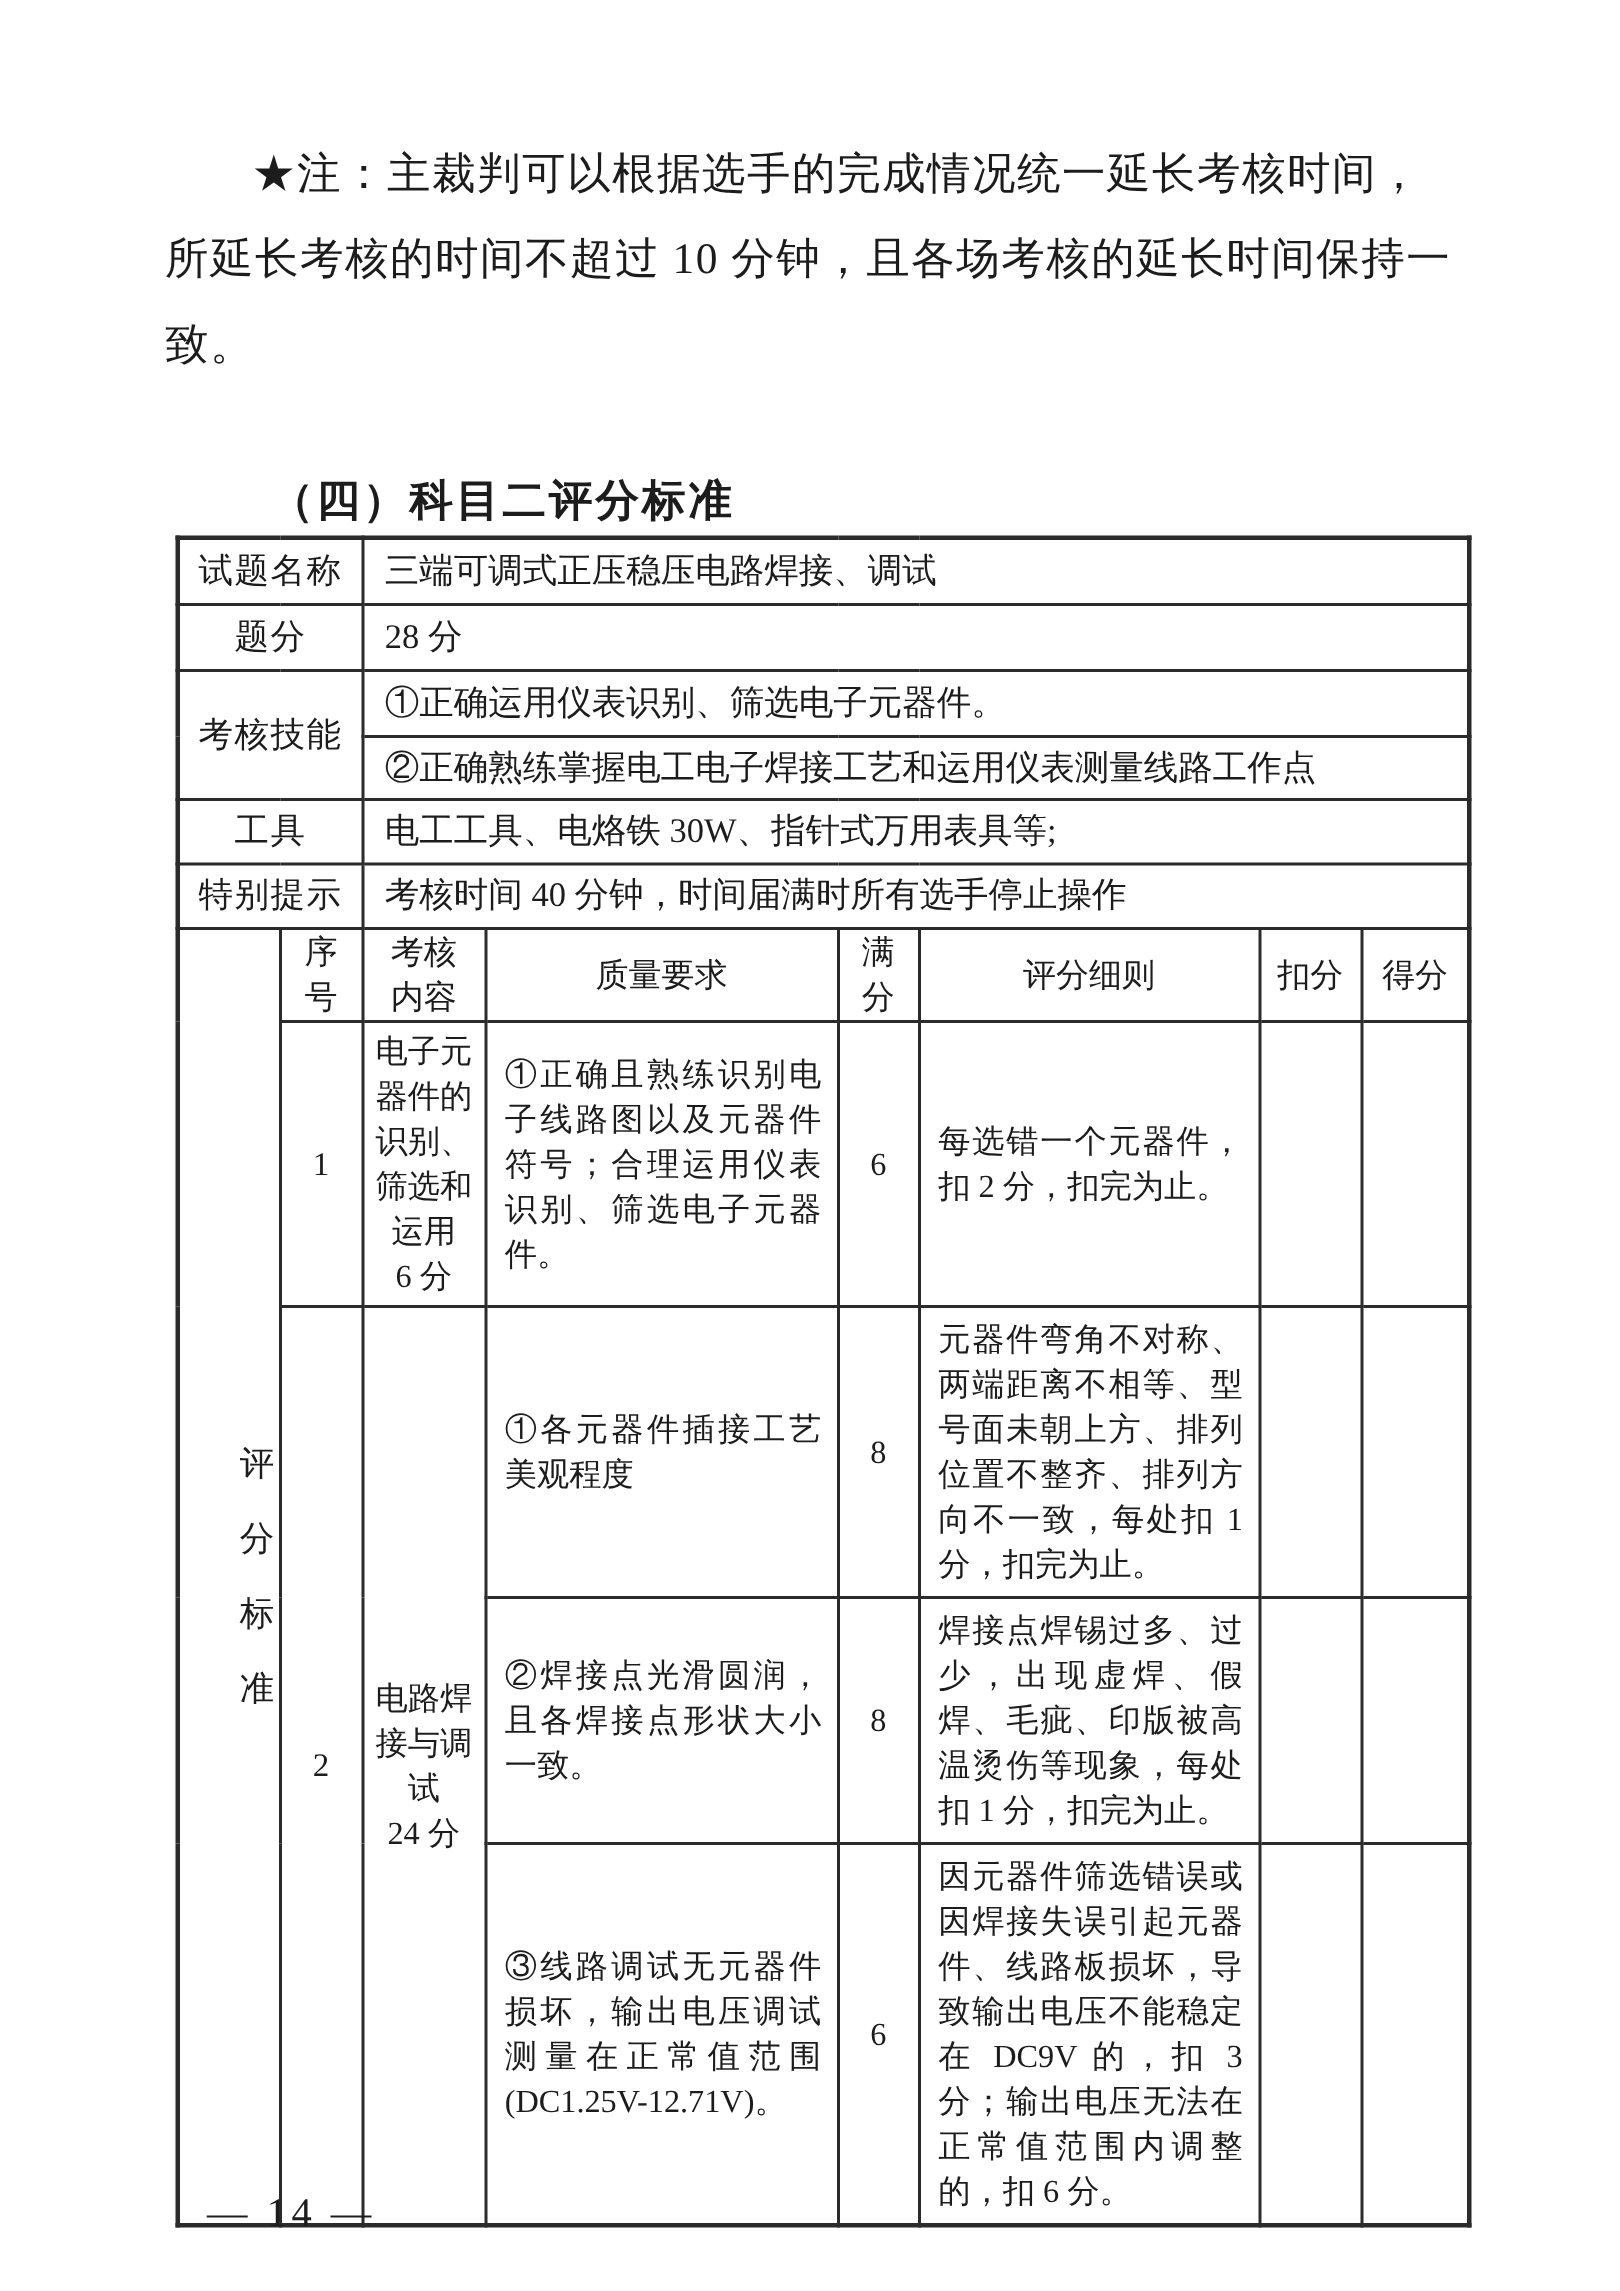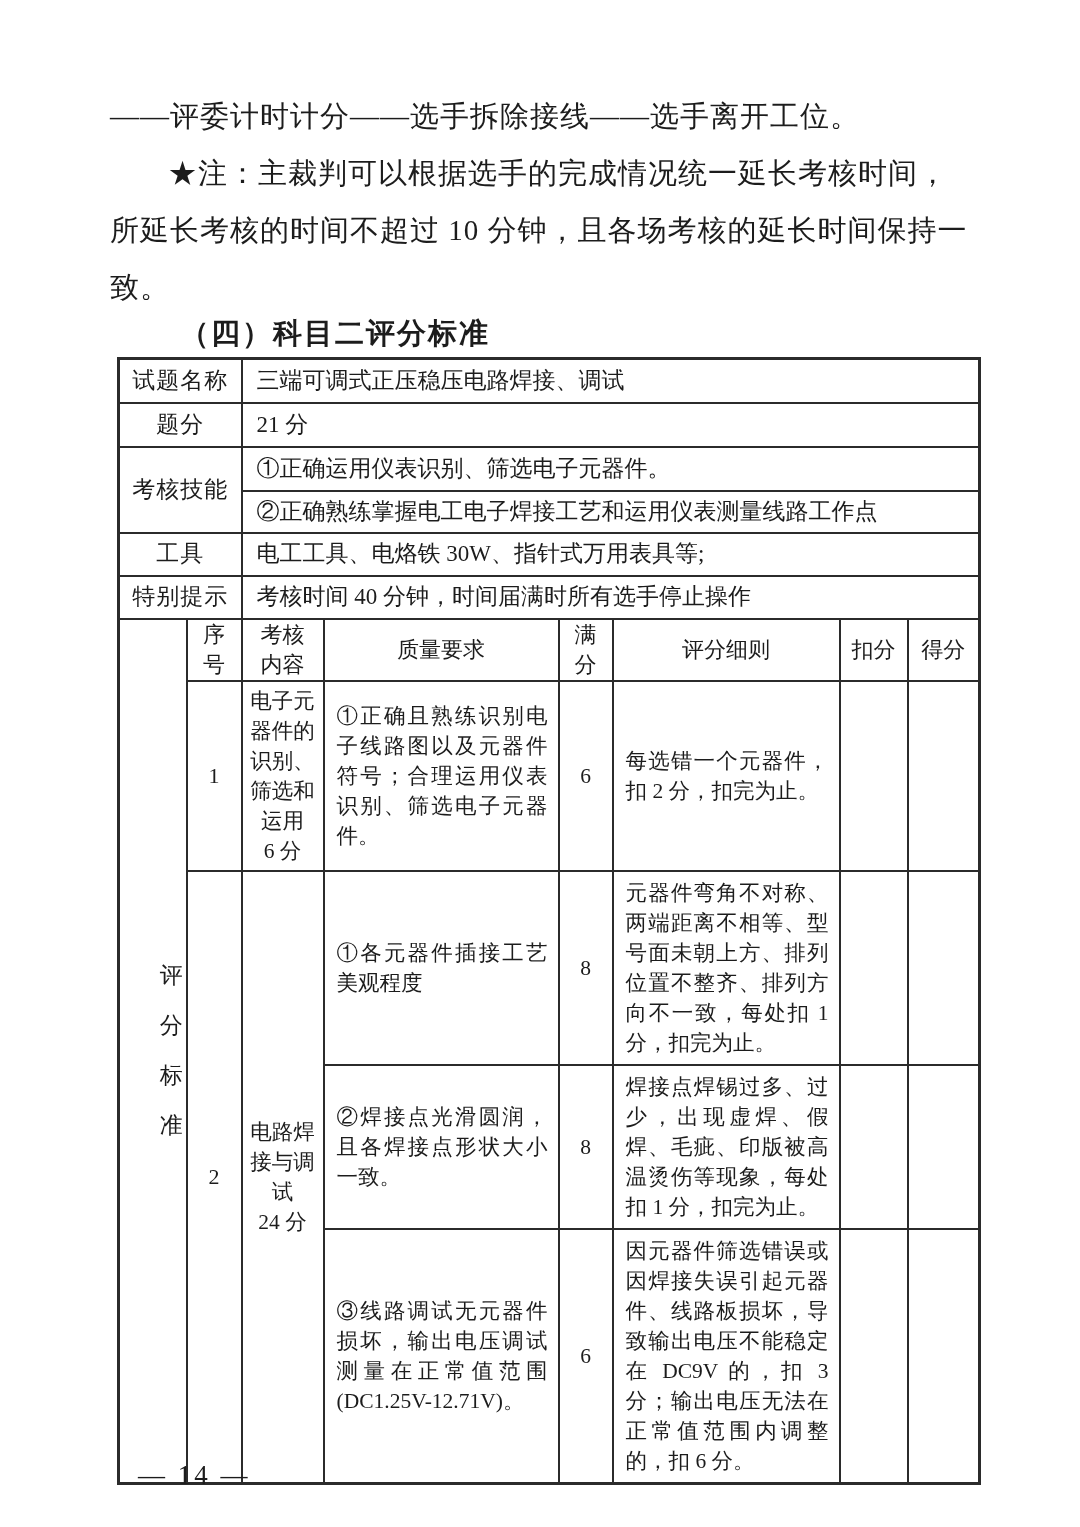--- a/index.html
+++ b/index.html
@@ -100,21 +100,20 @@
     letter-spacing: 3px;
     margin-top: 22px;
   }
 </style>
 </head>
 <body>
 
 <div class="page">
 
   <div class="intro">
-    <p class="pline">——评委计时计分——选手拆除接线——选手离开工位。</p>
     <p class="pline indent">★注：主裁判可以根据选手的完成情况统一延长考核时间，</p>
     <p class="pline">所延长考核的时间不超过 10 分钟，且各场考核的延长时间保持一</p>
     <p class="pline">致。</p>
   </div>
 
   <h2 class="section-heading">（四）科目二评分标准</h2>
 
   <table class="score-table">
     <colgroup>
       <col style="width:68px">
@@ -127,21 +126,21 @@
         <col style="width:72px">
     </colgroup>
 
     <tbody>
         <tr style="height:44px">
       <td colspan="2" class="lbl">试题名称</td>
       <td colspan="6" class="val">三端可调式正压稳压电路焊接、调试</td>
     </tr>
     <tr style="height:44px">
       <td colspan="2" class="lbl">题分</td>
-      <td colspan="6" class="val">21 分</td>
+      <td colspan="6" class="val">28 分</td>
     </tr>
     <tr style="height:44px">
       <td colspan="2" rowspan="2" class="lbl">考核技能</td>
       <td colspan="6" class="val">①正确运用仪表识别、筛选电子元器件。</td>
     </tr>
     <tr style="height:42px">
       <td colspan="6" class="val">②正确熟练掌握电工电子焊接工艺和运用仪表测量线路工作点</td>
     </tr>
     <tr style="height:43px">
       <td colspan="2" class="lbl">工具</td>

